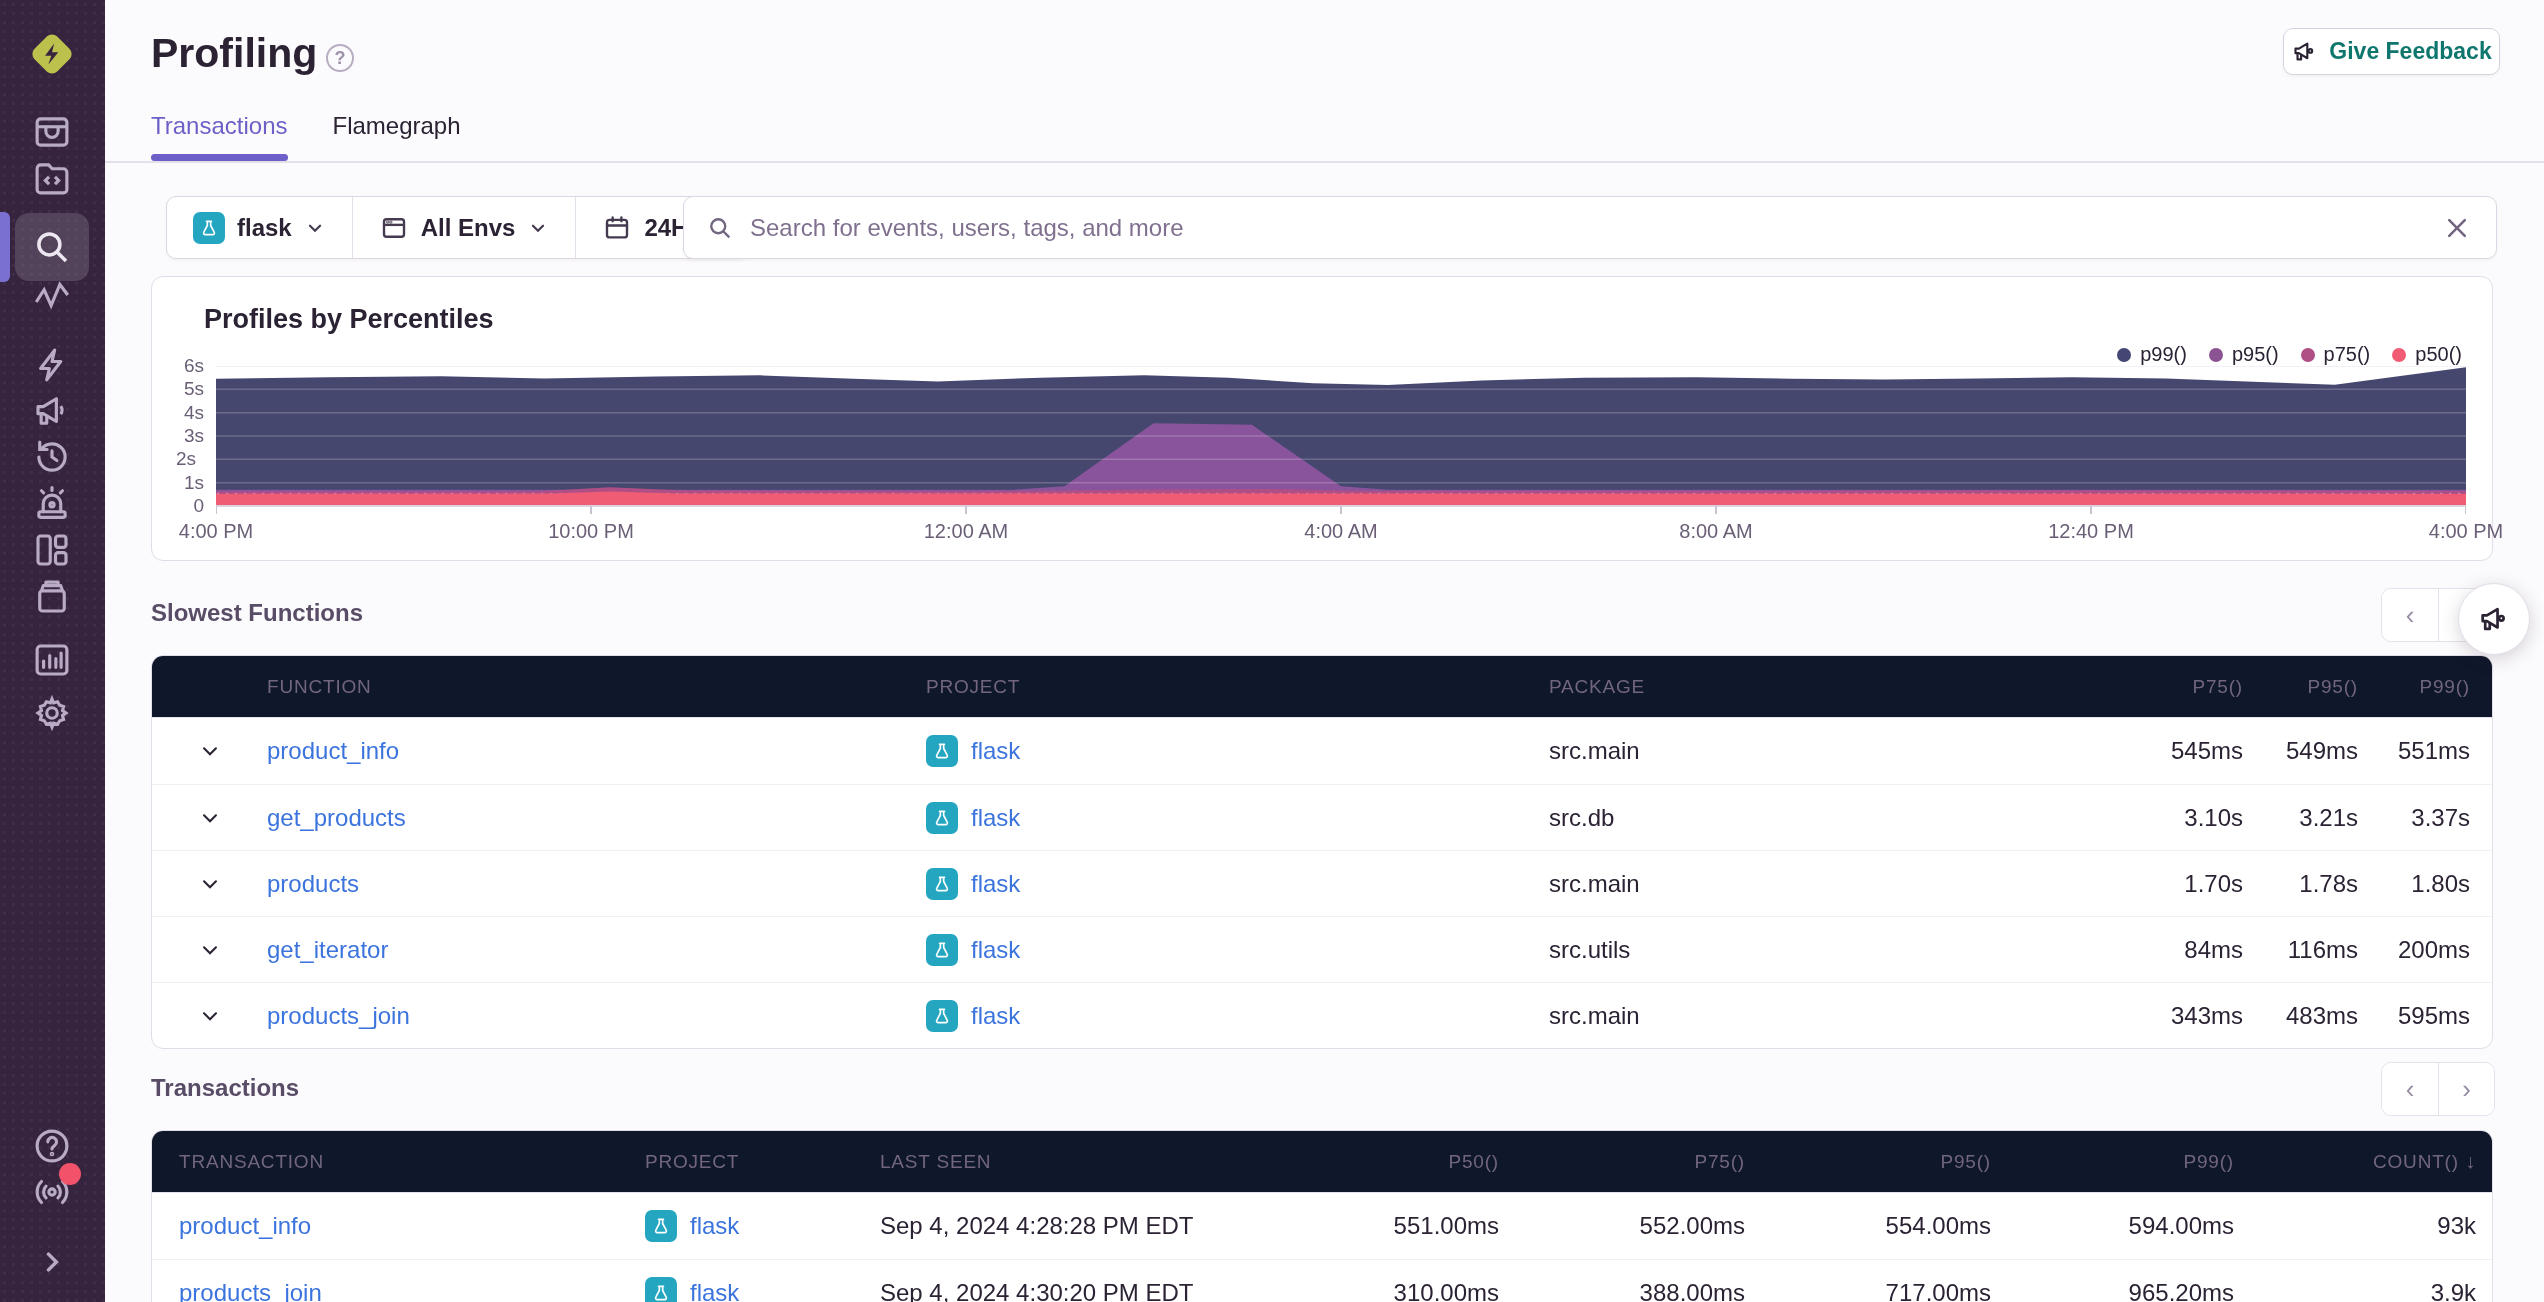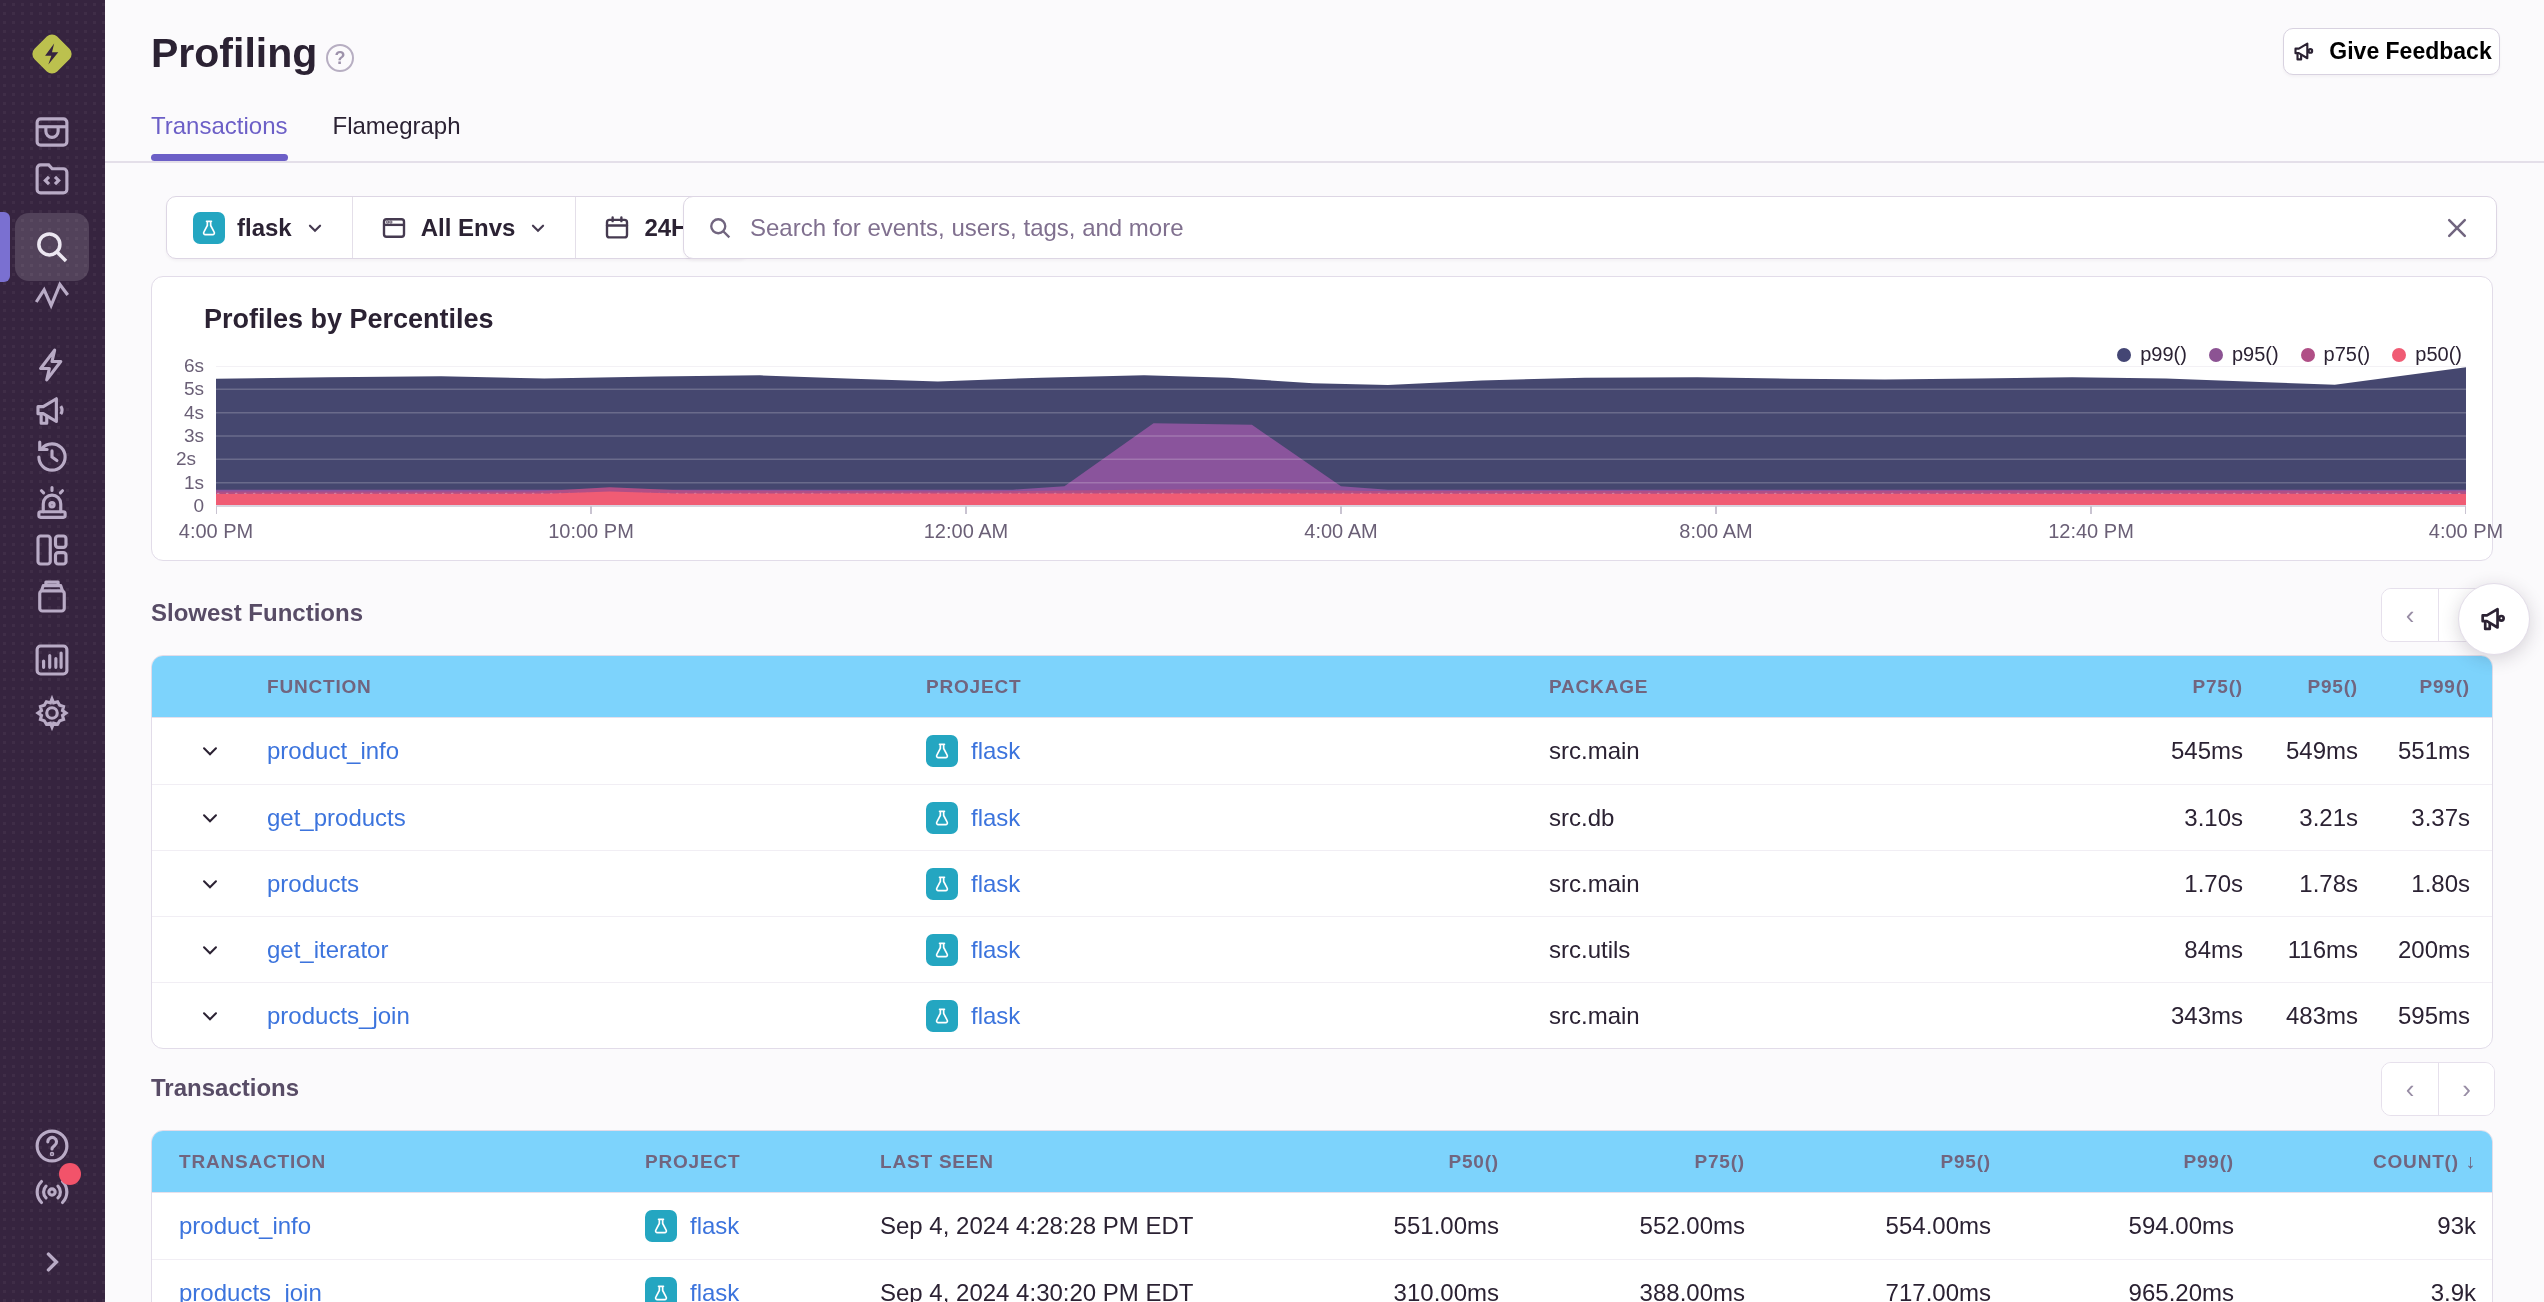--- a/index.html
+++ b/index.html
@@ -25,21 +25,21 @@
 
   
   .page-title { position:absolute; left:151px; top:30px; font-size:41px;
     font-weight:bold; color:#2b2233; }
   .help-badge { position:absolute; left:326px; top:44px; width:28px; height:28px;
     border:2px solid #b7aec2; border-radius:50%; color:#9d92ab; font-size:18px;
     font-weight:bold; display:flex; align-items:center; justify-content:center; }
   .feedback-btn { position:absolute; left:2283px; top:28px; width:217px; height:47px;
     background:#fff; border:1.5px solid #d8d2e0; border-radius:10px; display:flex;
     align-items:center; justify-content:center; gap:11px; font-size:23px;
-    font-weight:bold; color:#000000; cursor:pointer;
+    font-weight:bold; color:#0f766e; cursor:pointer;
     box-shadow:0 2px 3px rgba(43,34,51,0.04); }
   .feedback-btn svg { width:27px; height:27px; }
 
   
   .tabs { position:absolute; left:151px; top:112px; display:flex; gap:45px; }
   .tab { font-size:24px; padding-bottom:18px; cursor:pointer; color:#2b2233; position:relative; }
   .tab.active { color:#6c5fc7; }
   .tab.active::after { content:""; position:absolute; left:0; right:0; bottom:-3px;
     height:7px; background:#6c5fc7; border-radius:4px; }
   .tabs-border { position:absolute; left:105px; top:161px; width:2439px; height:2px;
@@ -85,23 +85,23 @@
   
   .section-title { position:absolute; font-size:24px; font-weight:bold; color:#584c66; }
   .pager { position:absolute; display:flex; border:1.5px solid #e6e0ec;
     border-radius:10px; background:#fff; overflow:hidden; }
   .pager button { width:56px; height:52px; background:#fff; border:none;
     color:#988da5; font-size:26px; cursor:pointer; display:flex; align-items:center;
     justify-content:center; }
   .pager button + button { border-left:1.5px solid #e6e0ec; }
   .table-card { position:absolute; left:151px; width:2342px; background:#fff;
     border:1.5px solid #e2dce9; border-radius:12px; overflow:hidden; }
-  .t-head { display:grid; align-items:center; height:62px; background:#7dd3fc;
+  .t-head { display:grid; align-items:center; height:62px; background:#0f172a;
     border-bottom:1.5px solid #e6e0ec; color:#71657f; font-size:19px;
-    font-weight:bold; letter-spacing:0.8px; }
+    font-weight:normal; letter-spacing:0.8px; }
   .t-row { display:grid; align-items:center; height:66px; font-size:24px; }
   .t-row + .t-row { border-top:1.5px solid #f1eef4; }
   .num { text-align:right; }
   .link { color:#3c74dd; cursor:pointer; }
   .proj-cell { display:flex; align-items:center; gap:13px; }
   .row-chev { display:flex; justify-content:center; color:#2b2233; cursor:pointer; }
   .row-chev svg { width:26px; height:26px; }
   .sf-grid { grid-template-columns:115px 659px 623px 1fr 190px 115px 112px; padding-right:22px; }
   .tx-grid { grid-template-columns:493px 235px 330px 289px 246px 246px 243px 1fr; padding-right:16px; }
   .tx-grid > :first-child { padding-left:27px; }

